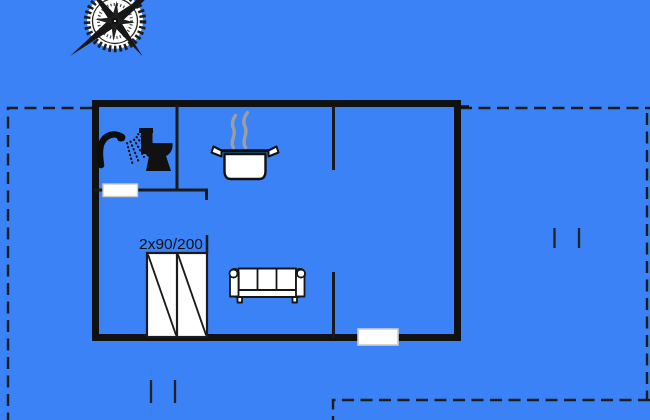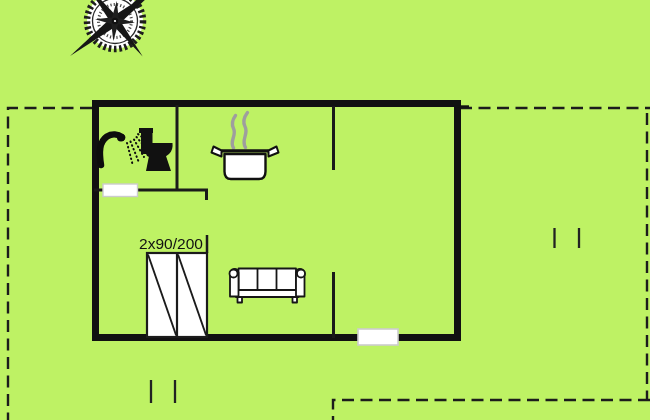--- a/index.html
+++ b/index.html
@@ -1,16 +1,16 @@
 <!DOCTYPE html>
 <html><head>
 <meta charset="utf-8">
 <style>
   html,body{margin:0;padding:0;background:#ffffff;}
-  .stage{position:relative;width:650px;height:420px;background:#bef264;overflow:hidden;
+  .stage{position:relative;width:650px;height:420px;background:#3b82f6;overflow:hidden;
          font-family:"Liberation Sans",sans-serif;}
   svg{display:block;}
   text{font-family:"Liberation Sans","DejaVu Sans",sans-serif;}
 </style>
 </head>
 <body>
 
 <div class="stage">
   <svg width="650" height="420" viewBox="0 0 650 420">
 

